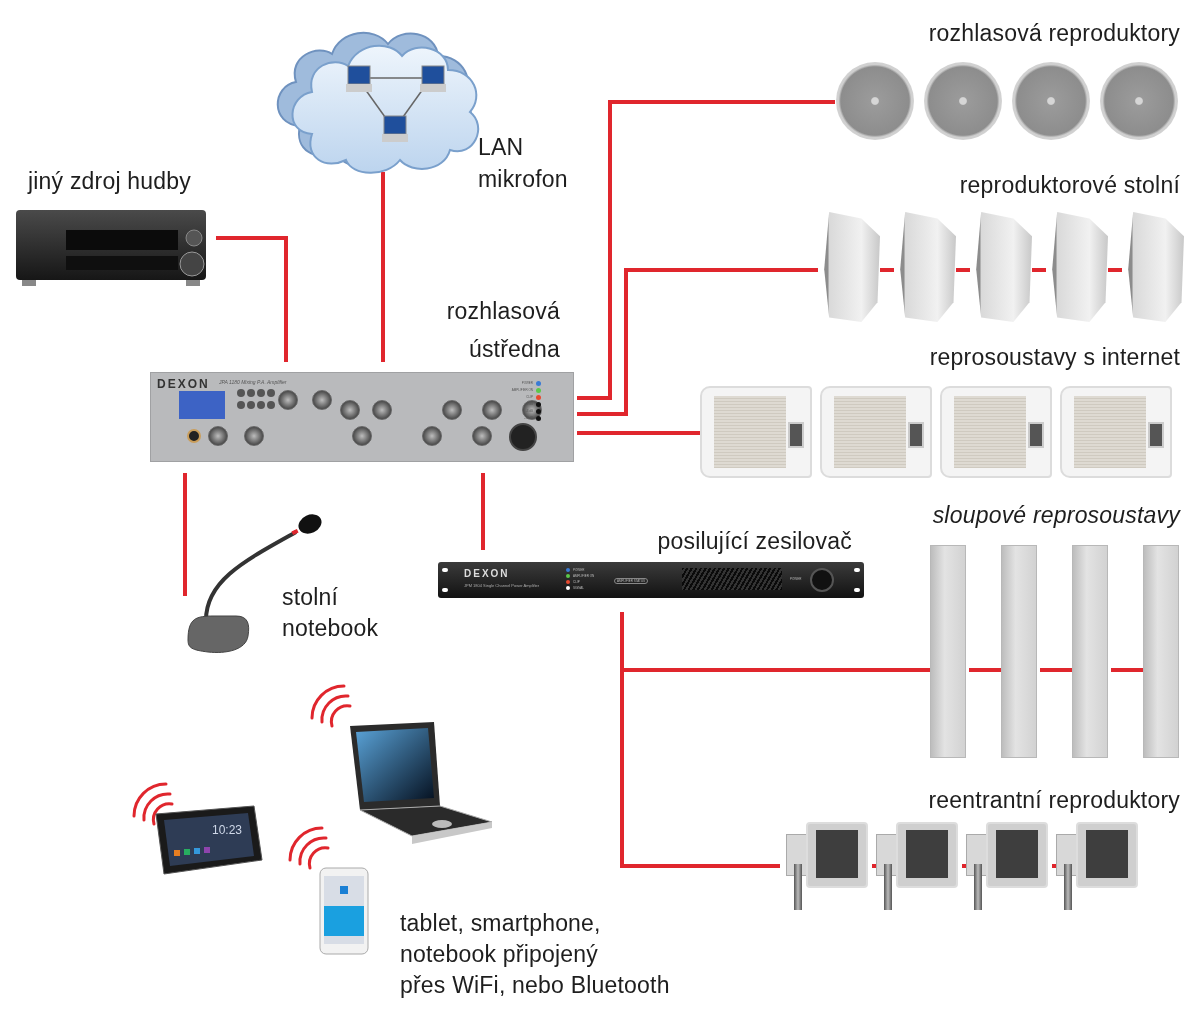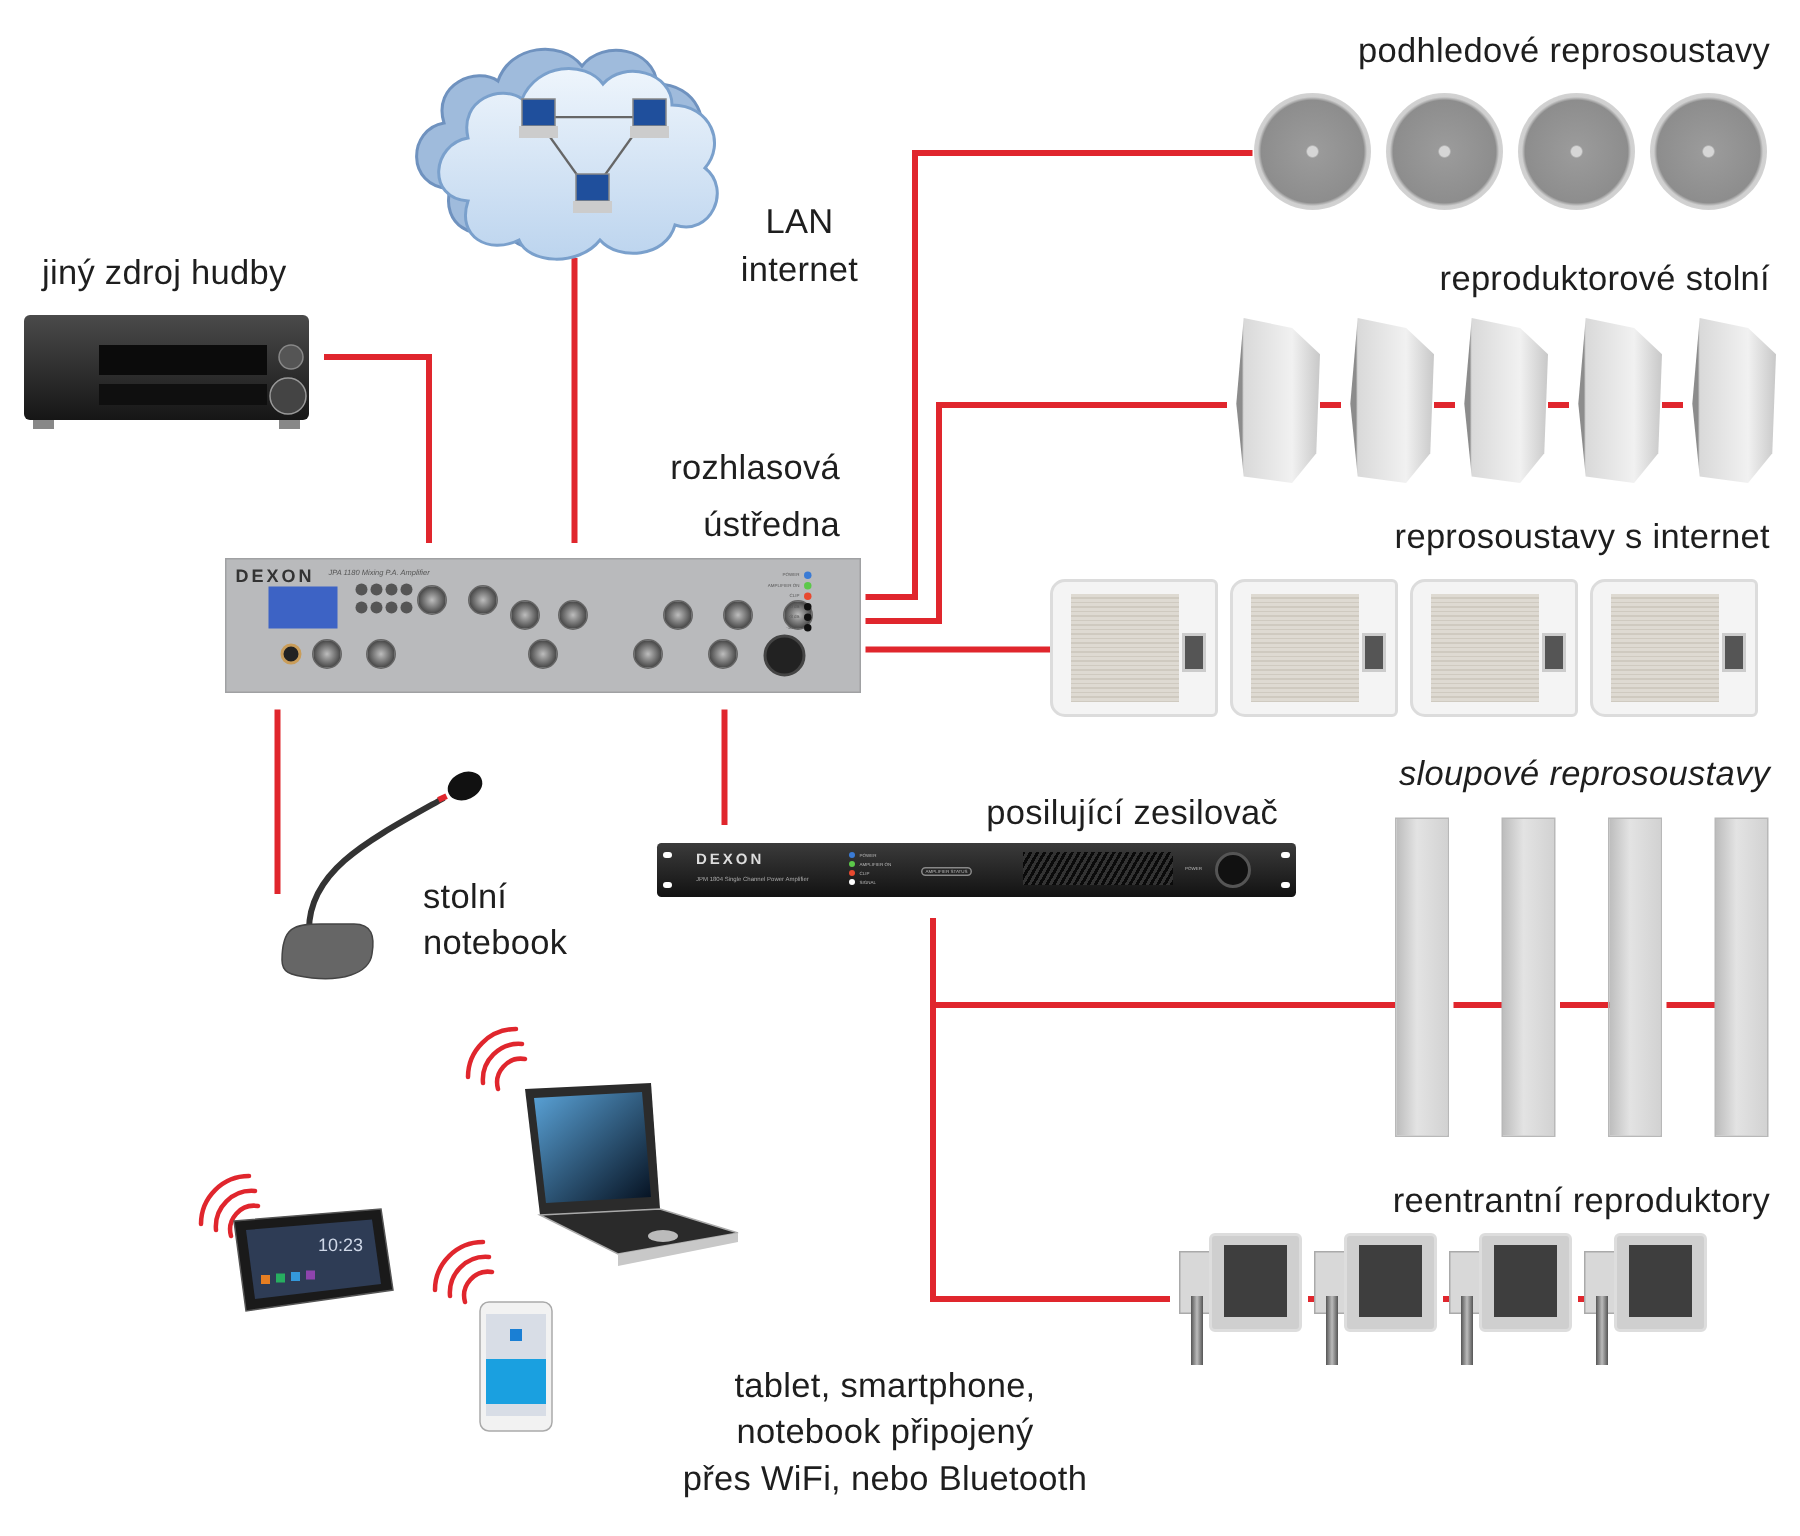--- a/index.html
+++ b/index.html
@@ -1,19 +1,19 @@
 <!DOCTYPE html>
 <html><head>
 <meta charset="utf-8">
 <style>
   html, body { margin:0; padding:0; background:#ffffff; }
   body { width:1200px; height:1024px; position:relative; overflow:hidden;
          font-family:"Liberation Sans", sans-serif; color:#1e1e1e; }
   .lbl { position:absolute; font-size:23px; line-height:27px; white-space:nowrap; letter-spacing:0.2px; }
-  .lbl.c { text-align:center; }
+  .lbl.c { }
   .lbl.r { text-align:right; }
   svg.wires { position:absolute; left:0; top:0; }
   .dev { position:absolute; }
   .brand { font-weight:bold; letter-spacing:2px; }
 </style>
 </head>
 <body>
 
 <svg class="wires" width="1200" height="1024">
   <g id="wires" stroke="#e0262d" stroke-width="4" fill="none" stroke-linecap="butt">
@@ -299,30 +299,30 @@
   <ellipse cx="96" cy="106" rx="10" ry="4" fill="#bbb"></ellipse>
 </svg>
 
 <svg class="dev" style="left:318px;top:866px" width="54" height="92">
   <rect x="2" y="2" width="48" height="86" rx="6" fill="#f2f2f2" stroke="#aaa"></rect>
   <rect x="6" y="10" width="40" height="68" fill="#d8dde6"></rect>
   <rect x="6" y="40" width="40" height="30" fill="#1aa0e0"></rect>
   <rect x="22" y="20" width="8" height="8" fill="#1a7fd4"></rect>
 </svg>
 
-<div class="lbl r" style="right:20px;top:20px;">podhledové reprosoustavy</div>
+<div class="lbl r" style="right:20px;top:20px;">rozhlasová reproduktory</div>
 <div class="lbl r" style="right:20px;top:172px;">reproduktorové stolní</div>
 <div class="lbl r" style="right:20px;top:344px;">reprosoustavy s internet</div>
 <div class="lbl r" style="right:20px;top:502px;font-style:italic;">sloupové reprosoustavy</div>
 <div class="lbl r" style="right:20px;top:787px;text-align:right;">reentrantní reproduktory</div>
 
 <div class="lbl" style="left:28px;top:168px;">jiný zdroj hudby</div>
 
 <div class="lbl c" style="left:478px;top:134px;width:110px;">LAN</div>
-<div class="lbl c" style="left:478px;top:166px;width:110px;">internet</div>
+<div class="lbl c" style="left:478px;top:166px;width:110px;">mikrofon</div>
 
 <div class="lbl r" style="right:640px;top:298px;">rozhlasová</div>
 <div class="lbl r" style="right:640px;top:336px;">ústředna</div>
 
 <div class="lbl r" style="right:348px;top:528px;margin-left:36px;">posilující zesilovač</div>
 
 <div class="lbl" style="left:282px;top:584px;">stolní</div>
 <div class="lbl" style="left:282px;top:615px;">notebook</div>
 
 <div class="lbl c" style="left:400px;top:910px;width:380px;">tablet, smartphone,</div>

